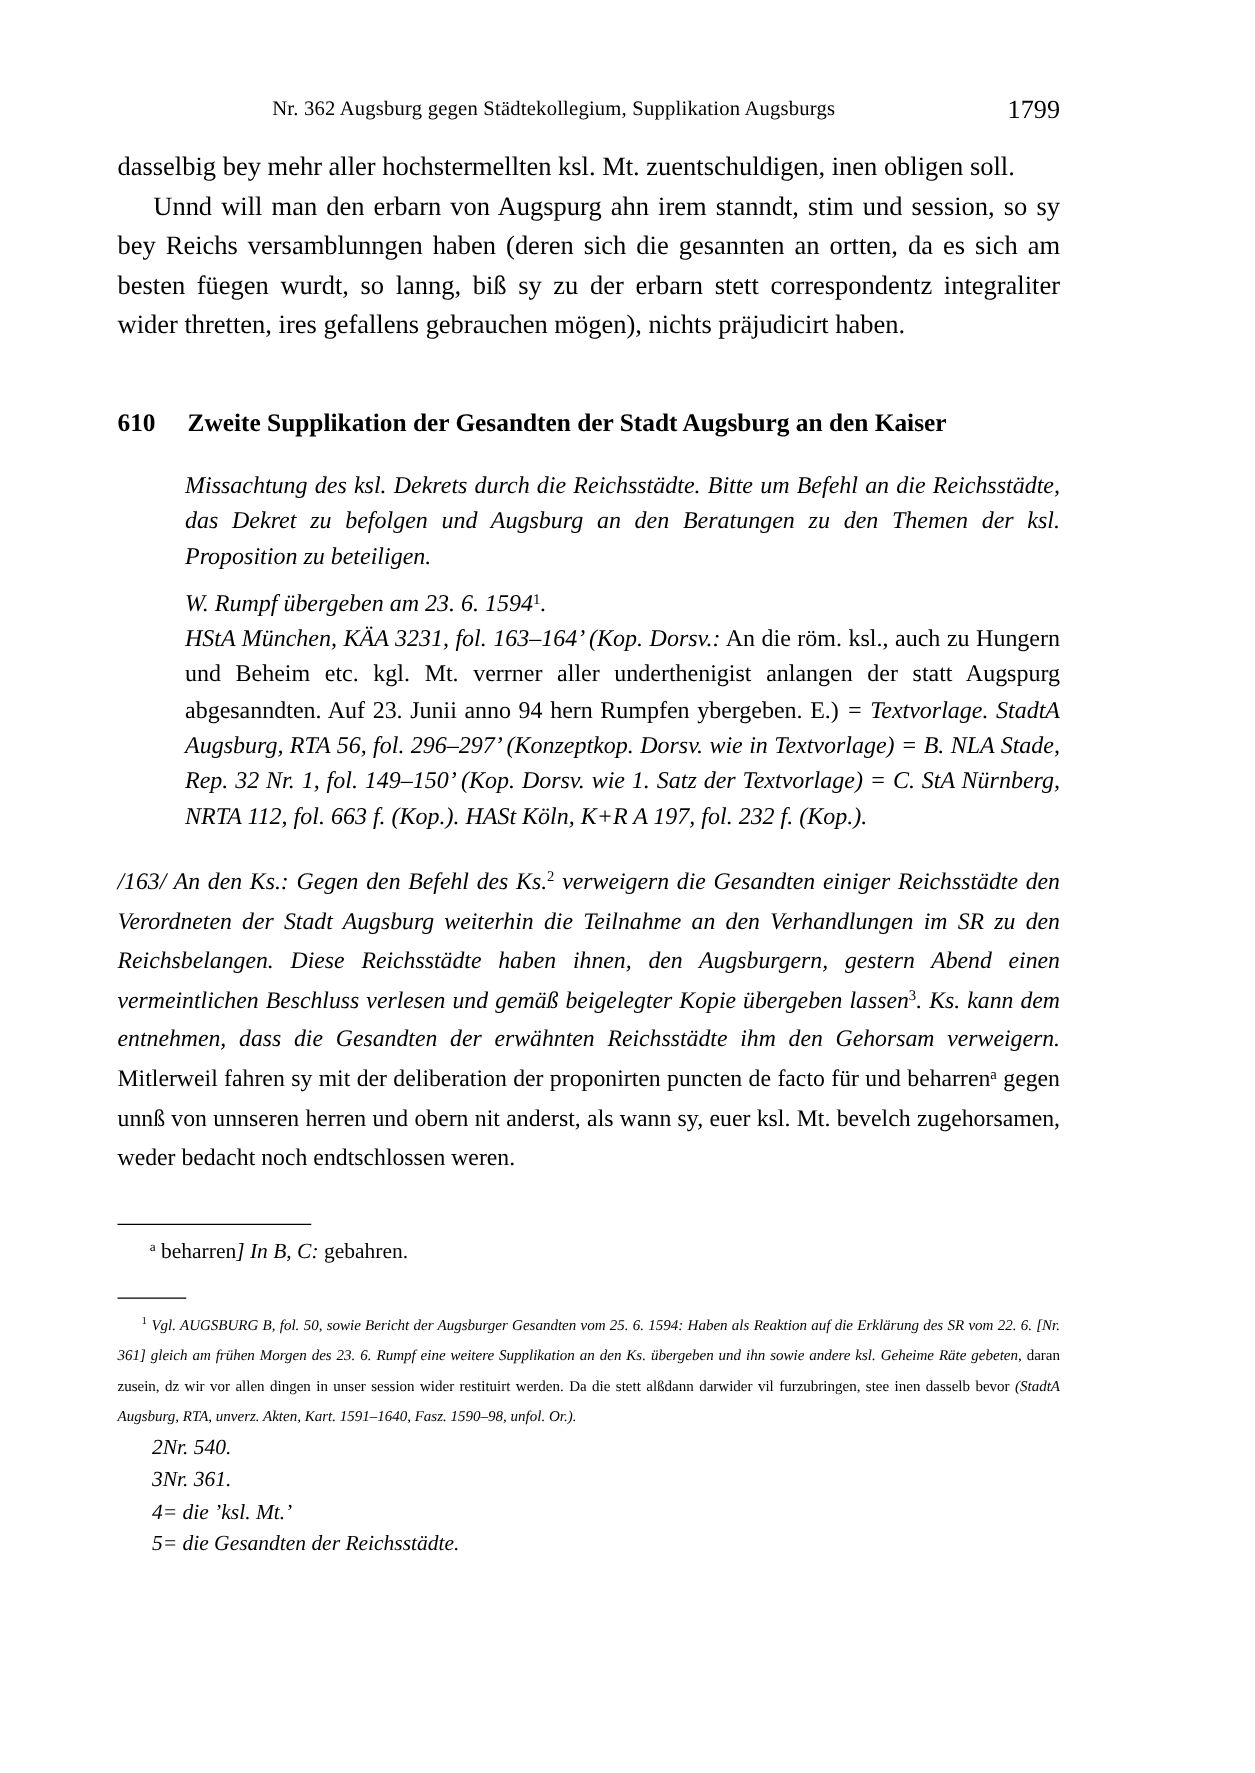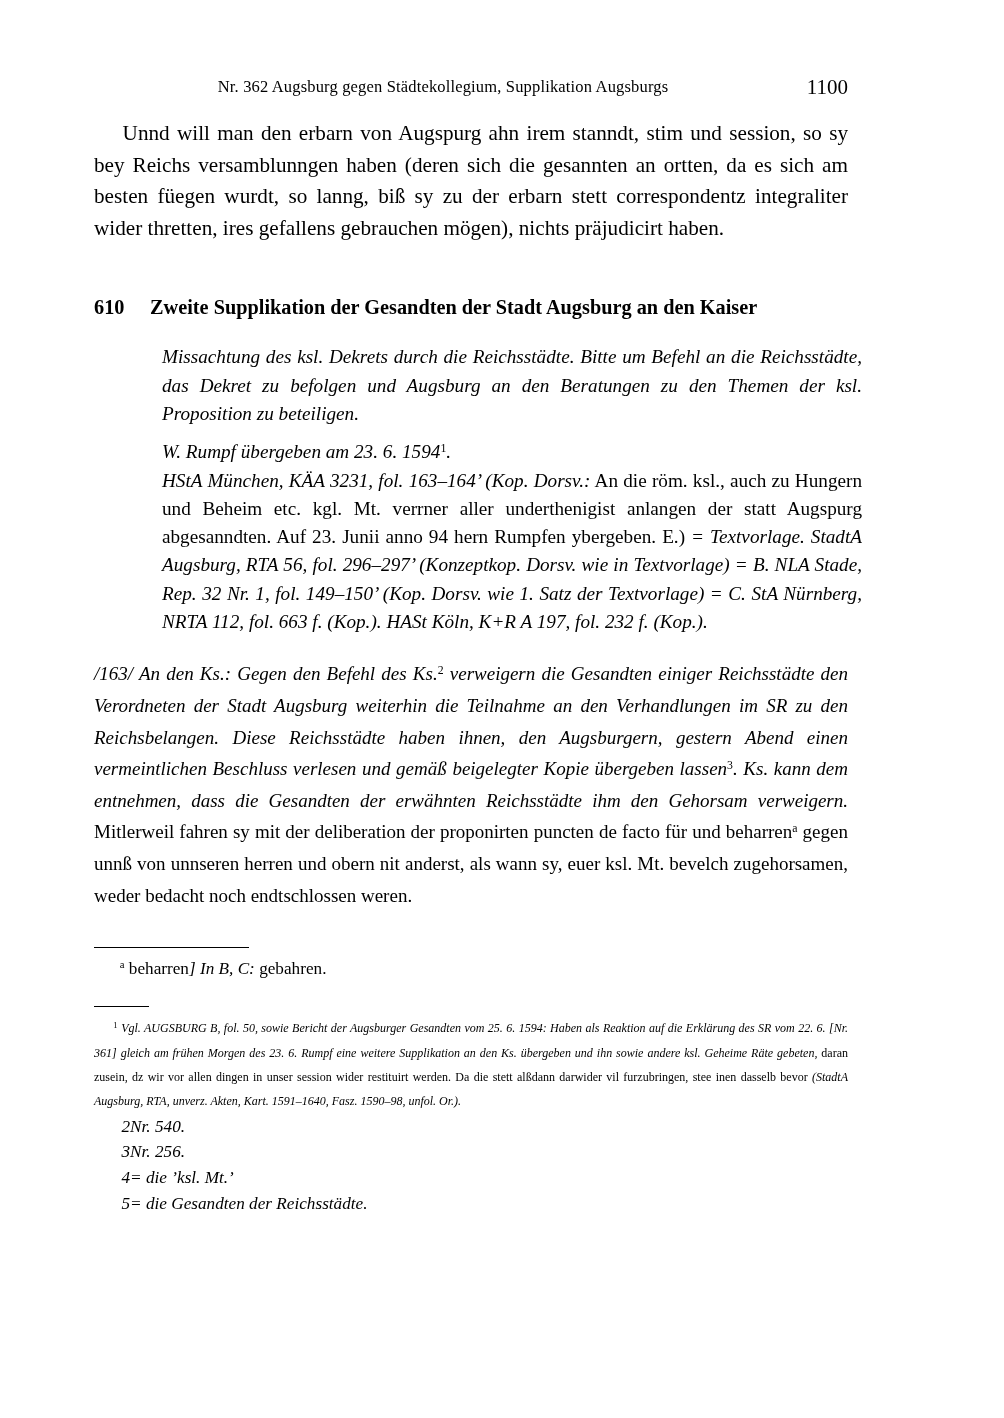--- a/index.html
+++ b/index.html
@@ -85,21 +85,21 @@
   .section-heading .sh-number {
     width: 56px;
     flex: 0 0 56px;
   }
   .section-heading .sh-title {
     flex: 1 1 auto;
   }
 
   
   .headnote {
-    margin-left: 68px;
+    margin-left: 54px;
     width: 700px;
     margin-top: 22px;
   }
   .headnote p {
     margin: 0;
     font-size: 19.2px;
     line-height: 28.3px;
     text-align: justify;
     font-style: italic;
   }
@@ -193,24 +193,25 @@
   }
 </style>
 </head>
 <body>
 
 <div class="page">
   <div class="content">
 
     <div class="running-head">
       <div class="rh-title">Nr. 362 Augsburg gegen Städtekollegium, Supplikation Augsburgs</div>
-      <div class="rh-folio">1100</div>
+      <div class="rh-folio">1799</div>
     </div>
 
     <div class="body-block">
+      <p class="para noindent">dasselbig bey mehr aller hochstermellten ksl. Mt. zuentschuldigen, inen obligen soll.</p>
       <p class="para indent">Unnd will man den erbarn von Augspurg ahn irem stanndt, stim und session, so sy bey Reichs versamblunngen haben (deren sich die gesannten an ortten, da es sich am besten füegen wurdt, so lanng, biß sy zu der erbarn stett correspondentz integraliter wider thretten, ires gefallens gebrauchen mögen), nichts präjudicirt haben.</p>
     </div>
 
     <div class="section-heading">
       <span class="sh-number">610</span>
       <span class="sh-title">Zweite Supplikation der Gesandten der Stadt Augsburg an den Kaiser</span>
     </div>
 
     <div class="headnote">
       <p class="regest-summary">Missachtung des ksl. Dekrets durch die Reichsstädte. Bitte um Befehl an die Reichsstädte, das Dekret zu befolgen und Augsburg an den Beratungen zu den Themen der ksl. Proposition zu beteiligen.</p>
@@ -227,21 +228,21 @@
       <p class="app-entry"><sup class="marker">a</sup><span class="lemma"> beharren</span><span class="variant">] In B, C:</span><span class="variant-roman"> gebahren.</span></p>
     </div>
 
     <div class="footnotes">
       <hr class="rule narrow">
 
       <p class="fn first"><span class="fn-num">1</span><span>Vgl. AUGSBURG B, fol. 50, sowie Bericht der Augsburger Gesandten vom 25. 6. 1594: Haben als Reaktion auf die Erklärung des SR vom 22. 6. [Nr. 361] gleich am frühen Morgen des 23. 6. Rumpf eine weitere Supplikation an den Ks. übergeben und ihn sowie andere ksl. Geheime Räte gebeten,</span><span class="roman"> daran zusein, dz wir vor allen dingen in unser session wider restituirt werden. Da die stett alßdann darwider vil furzubringen, stee inen dasselb bevor </span><span>(StadtA Augsburg, RTA, unverz. Akten, Kart. 1591–1640, Fasz. 1590–98, unfol. Or.).</span></p>
 
       <p class="fn-short"><span class="fn-num">2</span><span>Nr. 540.</span></p>
 
-      <p class="fn-short"><span class="fn-num">3</span><span>Nr. 256.</span></p>
+      <p class="fn-short"><span class="fn-num">3</span><span>Nr. 361.</span></p>
 
       <p class="fn-short"><span class="fn-num">4</span><span>= die ’ksl. Mt.’</span></p>
 
       <p class="fn-short"><span class="fn-num">5</span><span>= die Gesandten der Reichsstädte.</span></p>
     </div>
 
   </div>
 </div>
 
 </body></html>

